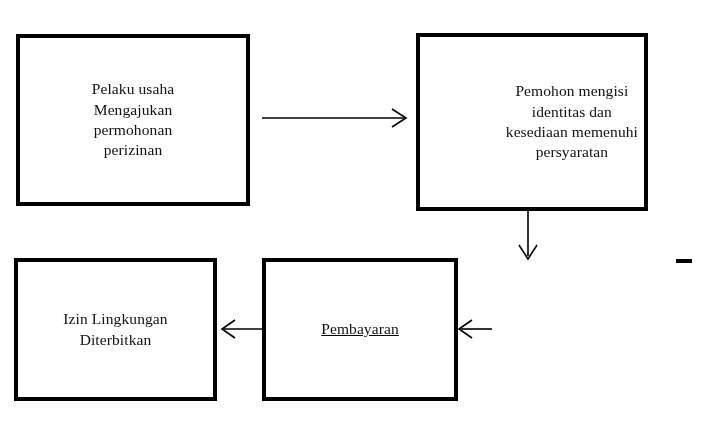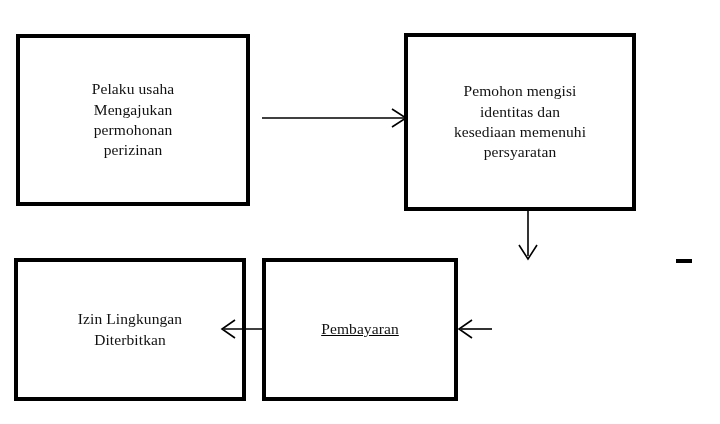--- a/index.html
+++ b/index.html
@@ -52,35 +52,35 @@
 
 <div id="canvas">
 
   <div class="node" style="left:16px; top:34px; width:234px; height:172px;">
     <span class="node-label">Pelaku usaha
 Mengajukan
 permohonan
 perizinan</span>
   </div>
 
-  <div class="node" style="left:404px; top:33px; width:232px; height:178px;">
+  <div class="node" style="left:416px; top:33px; width:232px; height:178px;justify-content:flex-end;">
     <span class="node-label">Pemohon mengisi
 identitas dan
 kesediaan memenuhi
 persyaratan</span>
   </div>
 
 
   <div class="artifact" style="left:676px; top:259px; width:16px; height:4px;"></div>
 
   <div class="node" style="left:262px; top:258px; width:196px; height:143px;text-decoration:underline;">
     <span class="node-label">Pembayaran</span>
   </div>
 
-  <div class="node" style="left:14px; top:258px; width:232px; height:143px;">
+  <div class="node" style="left:14px; top:258px; width:203px; height:143px;">
     <span class="node-label">Izin Lingkungan
 Diterbitkan</span>
   </div>
 
   <div class="edge" style="left:258px; top:100px; width:152px; height:36px;">
     <svg width="152" height="36" viewBox="0 0 152 36">
       <line x1="4" y1="18" x2="146" y2="18" stroke="#000000" stroke-width="1.6"></line>
       <polyline points="134,9 148,18 134,27" fill="none" stroke="#000000" stroke-width="1.6"></polyline>
     </svg>
   </div>

